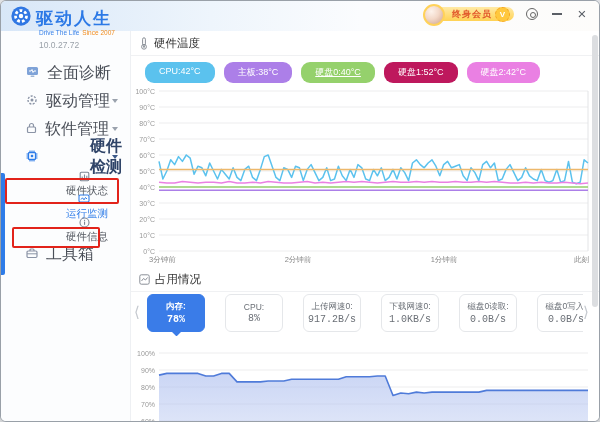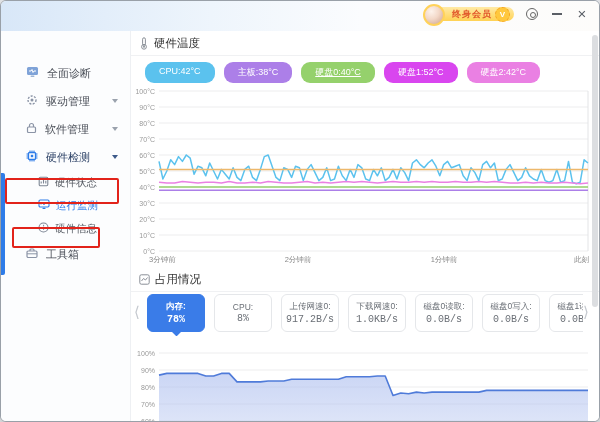--- a/index.html
+++ b/index.html
@@ -30,45 +30,45 @@
   .ic-settings { width:12px; height:12px; border:1.5px solid #666; border-radius:50%; position:relative; }
   .ic-settings::after { content:""; position:absolute; left:2.5px; top:2.5px; width:4px; height:4px; border:1.5px solid #666; border-radius:50%; }
   .ic-min { width:10px; height:2px; background:#5a5f66; }
   .ic-close { font-size:15px; line-height:14px; }
 
   
   .sidebar { position:absolute; left:0; top:30px; width:130px; height:392px;
              background:#fcfdfe; border-right:1px solid #eef0f3; }
   .side-list { position:absolute; left:0; top:28px; width:100%; }
   .side-item { display:flex; align-items:center; height:28px; padding-left:25px; cursor:pointer;
-               font-size:11px; color:#4a4f58; position:relative; }
+               font-size:16px; color:#4a4f58; position:relative; }
   .side-item .lbl { margin-left:8px; }
-  .side-item.active { color:#2f4468; font-weight:normal; }
+  .side-item.active { color:#2f4468; font-weight:bold;gap:44px; }
   .side-sub { display:flex; align-items:center; height:23px; padding-left:37px; cursor:pointer;
-              font-size:10.5px; color:#555a62; }
+              font-size:10.5px; color:#555a62;flex-direction:column; }
   .side-sub .lbl { margin-left:6px; }
   .side-sub.selected { color:#2e7ce8; }
   .arrow-down { position:absolute; right:12px; width:0; height:0;
                 border-left:3.5px solid transparent; border-right:3.5px solid transparent; border-top:4.5px solid #9aa2ad; }
   .side-item.active .arrow-down { border-top-color:#3d5a8a; }
   .active-bar { position:absolute; left:0; top:142px; width:4px; height:102px; background:#2e7ce8; border-radius:0 2px 2px 0; }
 
   
   .annot { position:absolute; border:2px solid #e2231a; border-radius:2px; z-index:60; pointer-events:none; }
 
   
   .content { position:absolute; left:130px; top:30px; width:470px; height:392px; background:#fff; }
   .sec-head { position:absolute; left:0; width:470px; height:25px; display:flex; align-items:center;
               padding-left:8px; border-bottom:1px solid #f0f1f3; }
   .sec-title { font-size:11.5px; color:#333; margin-left:5px; }
   .chips { position:absolute; left:14px; top:31px; display:flex; gap:9px; }
   .chip { padding:4px 14px; border-radius:9px; font-size:9px; color:#fff; white-space:nowrap; }
 
   .cards-wrap { position:absolute; left:16px; top:263px; width:436px; height:48px; overflow:hidden; }
-  .cards { display:flex; gap:9px; }
+  .cards { display:flex; gap:20px; }
   .card { position:relative; flex:0 0 58px; height:38px; border:1px solid #e5e7ea; border-radius:6px; background:#fff;
           display:flex; flex-direction:column; align-items:center; justify-content:center; cursor:pointer; }
   .card .c-lbl { font-size:8.5px; color:#6a6f76; white-space:nowrap; }
   .card .c-val { font-size:10px; color:#6a6f76; margin-top:1px; white-space:nowrap;font-family:Liberation Mono, monospace; }
   .card.selected { background:#3a7ce8; border-color:#3a7ce8; }
   .card.selected .c-lbl, .card.selected .c-val { color:#fff; font-weight:bold; }
   .card .ptr { position:absolute; bottom:-3.5px; left:50%; margin-left:-3.5px; width:7px; height:7px;
                background:#3a7ce8; transform:rotate(45deg); border-radius:1px; }
   .chev { position:absolute; top:272px; font-size:15px; color:#c5c9cf; cursor:pointer; user-select:none; }
   .chev.left { left:3px; } .chev.right { left:452px; }
@@ -78,20 +78,36 @@
   svg text { font-family:"Liberation Sans","DejaVu Sans",sans-serif; }
   .sec-icon svg { display:block; }
 </style>
 </head>
 <body>
 
 <div class="window">
 
   <div class="titlebar"></div>
 
+  <div class="brand">
+    <div class="brand-row">
+      <span>
+        <svg width="22" height="22" viewBox="0 0 24 24">
+          <circle cx="12" cy="12" r="10.5" fill="#3077e3"></circle>
+          <circle cx="12" cy="12" r="6" fill="none" stroke="#fff" stroke-width="3" stroke-dasharray="3 2.2"></circle>
+          <circle cx="12" cy="12" r="2.4" fill="#fff"></circle>
+        </svg>
+      </span>
+      <span class="brand-name">驱动人生</span>
+    </div>
+    <div class="brand-sub">
+      <span class="en">Drive The Life</span><span class="since">Since 2007</span>
+    </div>
+    <div class="brand-version">10.0.27.72</div>
+  </div>
 
   <div class="controls">
     <div class="vip">
       <span class="vip-avatar"></span>
       <span class="vip-label">终身会员</span>
       <span class="medal">V</span>
     </div>
     <div class="winbtn">
         <span class="ic-settings"></span>
       </div>
@@ -184,21 +200,21 @@
           <circle cx="5" cy="9.8" r="1" fill="#8a8f97"></circle>
         </svg>
       </span>
       <span class="sec-title">硬件温度</span>
     </div>
 
     <div class="chips" id="temp-chips">
         <div class="chip" style="background: rgb(91, 194, 238);">CPU:42°C</div>
         <div class="chip" style="background: rgb(172, 127, 232);">主板:38°C</div>
         <div class="chip" style="background: rgb(149, 209, 108); text-decoration: underline;">硬盘0:40°C</div>
-        <div class="chip" style="background: #d946ef;">硬盘1:52°C</div>
+        <div class="chip" style="background: #be185d;">硬盘1:52°C</div>
         <div class="chip" style="background: rgb(234, 128, 227);">硬盘2:42°C</div>
       </div>
 
     <svg id="temp-chart" width="465" height="182" style="position:absolute; left:0; top:52px;">
         <line x1="28" y1="168" x2="457" y2="168" stroke="#ededee" stroke-width="1"></line>
         <text x="24" y="170.5" text-anchor="end" font-size="7" fill="#999">0°C</text>
         <line x1="28" y1="152" x2="457" y2="152" stroke="#ededee" stroke-width="1"></line>
         <text x="24" y="154.5" text-anchor="end" font-size="7" fill="#999">10°C</text>
         <line x1="28" y1="136" x2="457" y2="136" stroke="#ededee" stroke-width="1"></line>
         <text x="24" y="138.5" text-anchor="end" font-size="7" fill="#999">20°C</text>

